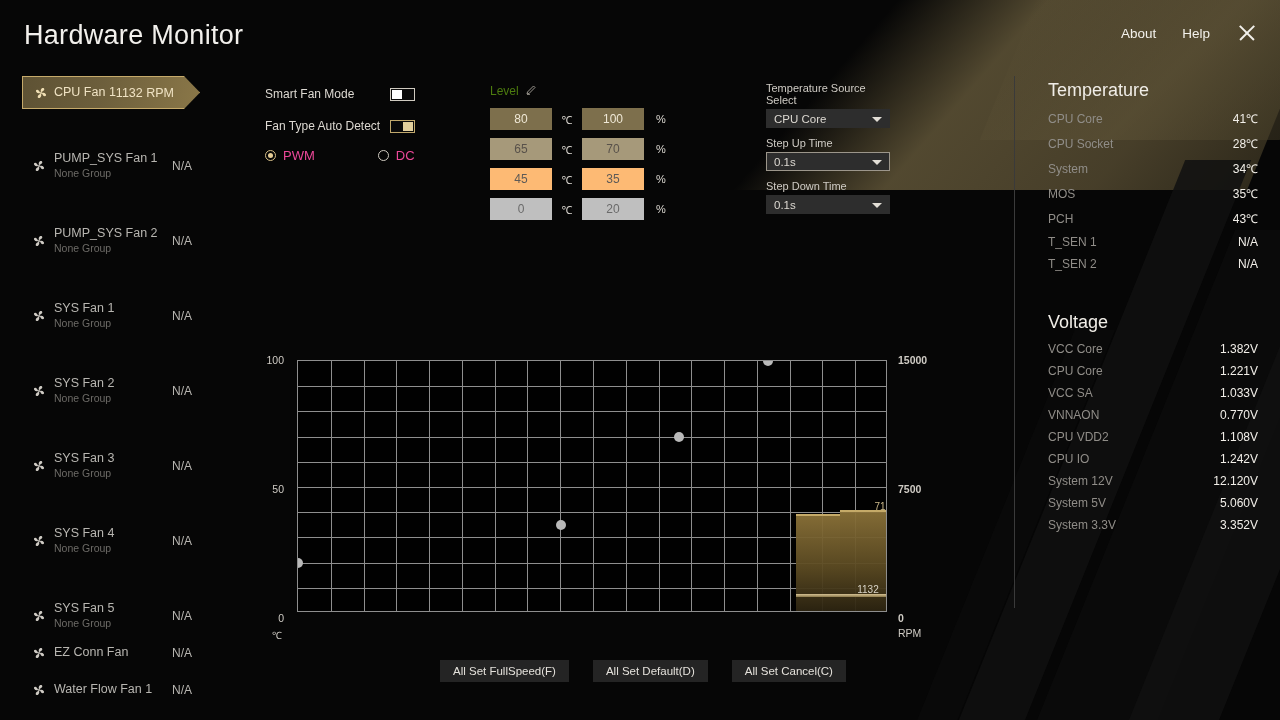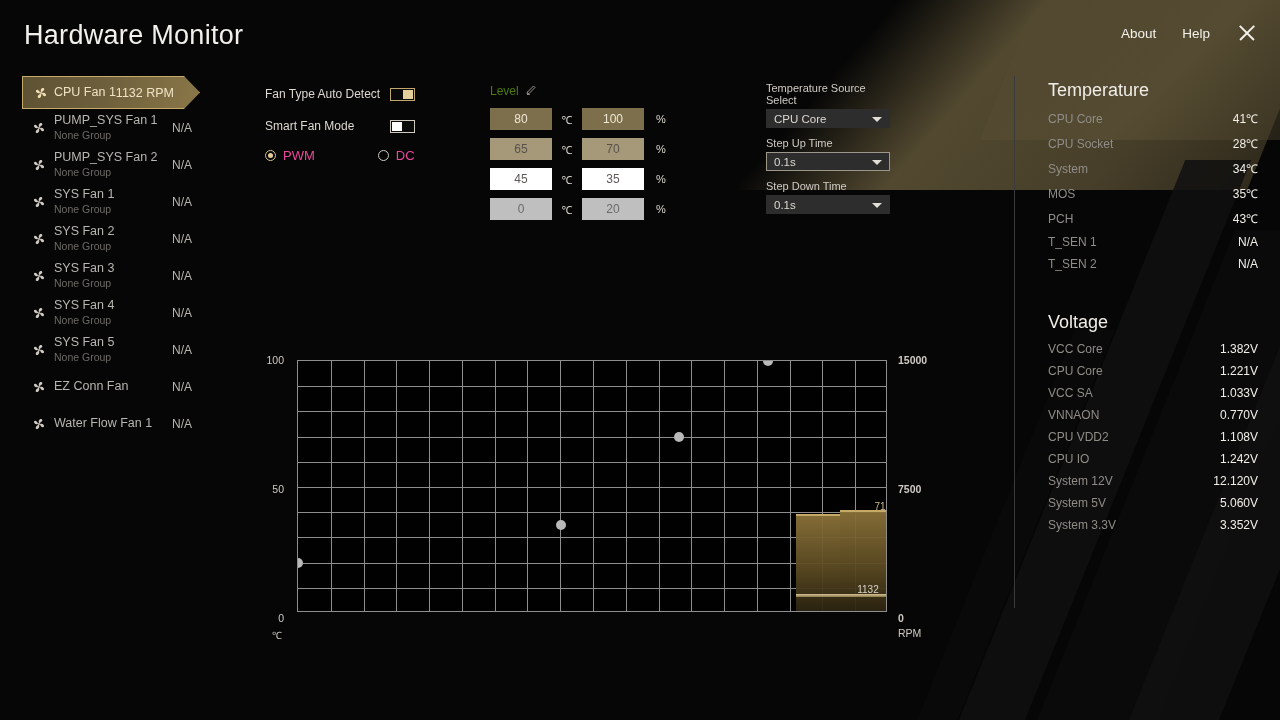--- a/index.html
+++ b/index.html
@@ -82,21 +82,21 @@
     position: absolute; left: 54px; top: 50%; transform: translateY(-50%);
     font-size: 12.5px; color: #b8b6b1; line-height: 1.25;
   }
   .fan-item .fan-sub {
     display: block; font-size: 10.5px; color: #6d6b67; margin-top: 1px;
   }
   .fan-item .fan-val {
     position: absolute; right: 26px; top: 50%; transform: translateY(-50%);
     font-size: 12px; color: #b8b6b1;
   }
-  .fan-item.has-sub { height: 37px; }
+  .fan-item.has-sub { height: 37px; margin-top: 38px; }
   .fan-item.selected {
     height: 33px;
     margin-left: 22px; width: 178px;
   }
   .fan-item.selected .sel-shape {
     position: absolute; left: 0; top: 0; width: 178px; height: 33px;
     background: linear-gradient(100deg, #5e5234 0%, #6d5f3c 45%, #8a7748 100%);
     border: 1px solid #c6aa6a;
     clip-path: polygon(0 0, calc(100% - 16px) 0, 100% 50%, calc(100% - 16px) 100%, 0 100%);
   }
@@ -143,21 +143,21 @@
   .level-row { display: flex; align-items: center; margin-bottom: 8px; }
   .lv-input {
     width: 62px; height: 22px; border: none;
     font-size: 12px; text-align: center;
     font-family: inherit; outline: none;
   }
   .lv-unit { font-size: 11px; color: #ddd9d2; width: 30px; text-align: center; }
   .lv-unit.pct { width: 28px; text-align: left; padding-left: 12px; }
   .lv-0 { background: #7d6f4c; color: #efe8d6; }
   .lv-1 { background: #a6997a; color: #58514a; }
-  .lv-2 { background: #ffffff; color: #5d5a57; }
+  .lv-2 { background: #fdba74; color: #5d5a57; }
   .lv-3 { background: #bfbfbf; color: #6a6a6a; }
 
   
   .selects { position: absolute; left: 766px; top: 82px; width: 128px; }
   .sel-label { font-size: 11px; color: #cfcbc4; margin-bottom: 3px; }
   .sel-box {
     position: relative; width: 124px; height: 19px;
     background: #2d2d2d; border: 1px solid #2d2d2d;
     display: flex; align-items: center; cursor: pointer;
     margin-bottom: 9px;
@@ -381,28 +381,28 @@
               <circle cx="7" cy="7" r="1"></circle>
             </g>
           </svg></span>
         <span class="fan-name">Water Flow Fan 1</span>
         <span class="fan-val">N/A</span>
       </div>
     </div>
 
   <div class="settings">
     <div class="setting-row">
+      <span class="setting-label">Smart Fan Mode</span>
+      <div class="toggle off">
+        <span class="knob"></span>
+      </div>
+    </div>
+    <div class="setting-row">
       <span class="setting-label">Fan Type Auto Detect</span>
       <div class="toggle on">
-        <span class="knob"></span>
-      </div>
-    </div>
-    <div class="setting-row">
-      <span class="setting-label">Smart Fan Mode</span>
-      <div class="toggle off">
         <span class="knob"></span>
       </div>
     </div>
     <div class="radio-row">
       <div class="radio checked">
         <span class="dot"></span>
         <span class="rlabel">PWM</span>
       </div>
       <div class="radio">
         <span class="dot"></span>
@@ -517,20 +517,25 @@
     <div class="ax-l" id="axl1" style="left:-8px; top:133px;">50</div>
     <div class="ax-l" id="axl2" style="left:-8px; top:262px;">0</div>
     <div class="ax-unit-l" style="left:10px; top:278px;">℃</div>
 
     <div class="ax-r" style="left:636px; top:4px;">15000</div>
     <div class="ax-r" style="left:636px; top:133px;">7500</div>
     <div class="ax-r" style="left:636px; top:262px;">0</div>
     <div class="ax-unit-r" style="left:636px; top:277px;">RPM</div>
   </div>
 
+  <div class="footer" id="footer">
+      <button class="fbtn">All Set FullSpeed(F)</button>
+      <button class="fbtn">All Set Default(D)</button>
+      <button class="fbtn">All Set Cancel(C)</button>
+    </div>
 
   <div class="rdivider"></div>
   <div class="rpanel">
     <div class="rgroup-title">Temperature</div>
     <div id="temp-rows">
         <div class="rrow">
           <span class="rk">CPU Core</span>
           <span class="rv">41℃</span>
         </div>
         <div class="rrow">

